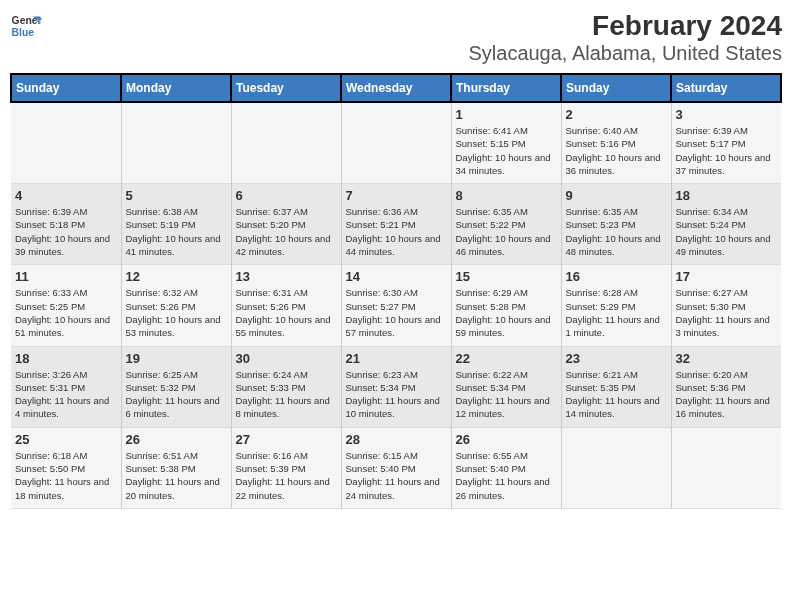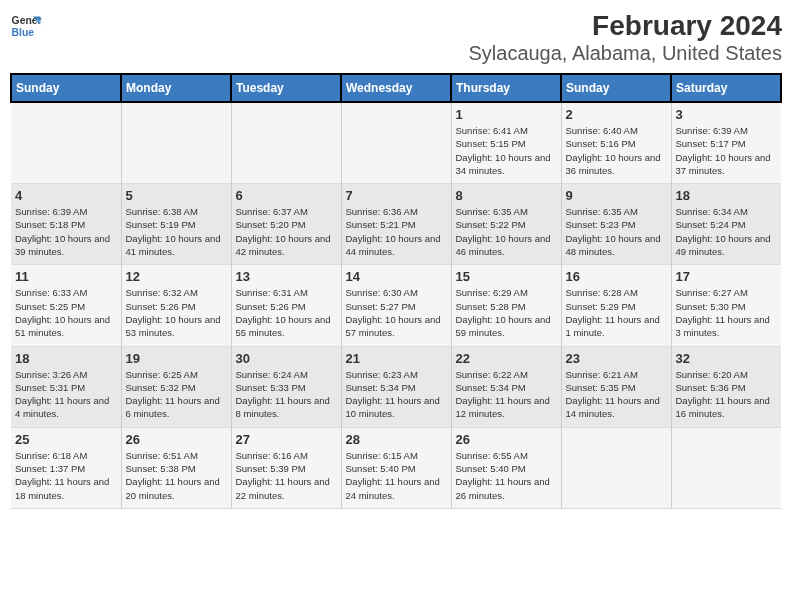--- a/index.html
+++ b/index.html
@@ -289,21 +289,21 @@
           <div class="day-info">Sunrise: 6:20 AM
 Sunset: 5:36 PM
 Daylight: 11 hours
 and 16 minutes.</div>
         </td>
       </tr>
       <tr>
         <td>
           <span class="day-num">25</span>
           <div class="day-info">Sunrise: 6:18 AM
-Sunset: 1:37 PM
+Sunset: 5:50 PM
 Daylight: 11 hours
 and 18 minutes.</div>
         </td>
         <td>
           <span class="day-num">26</span>
           <div class="day-info">Sunrise: 6:51 AM
 Sunset: 5:38 PM
 Daylight: 11 hours
 and 20 minutes.</div>
         </td>

